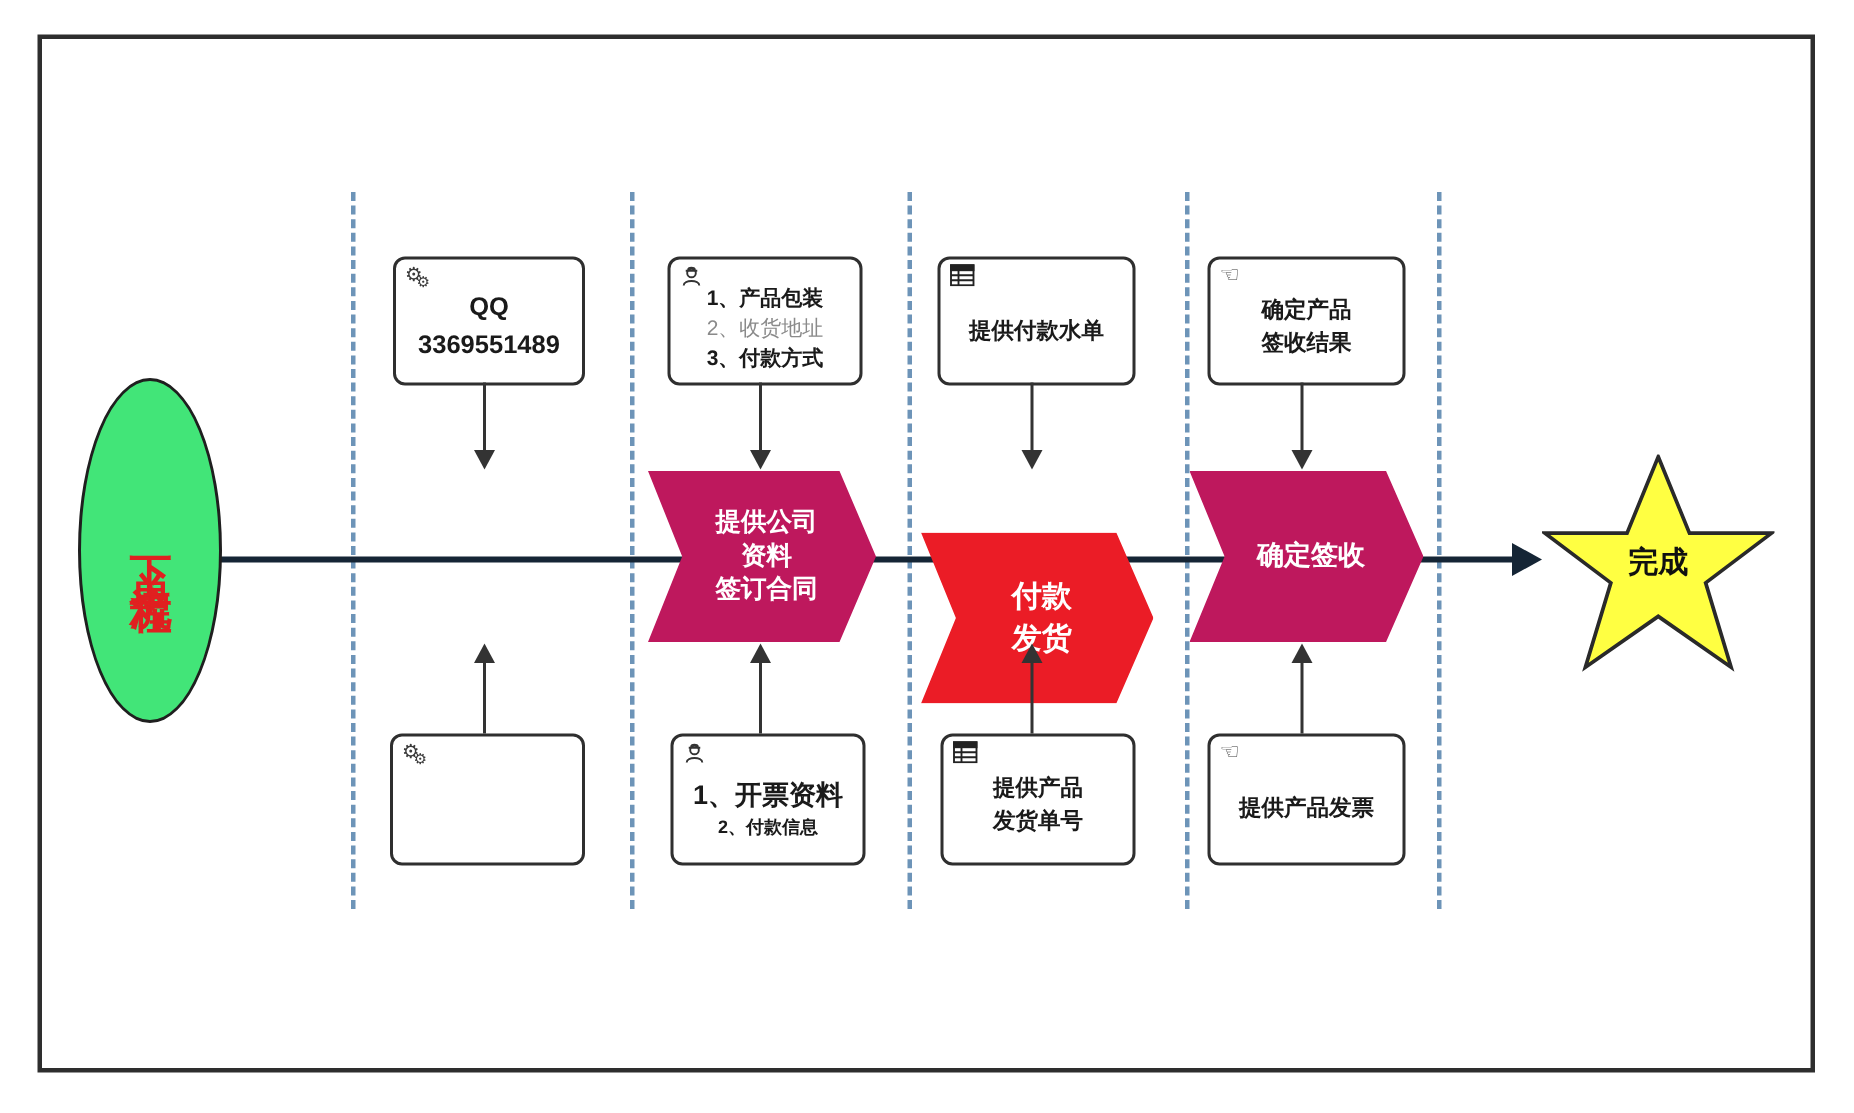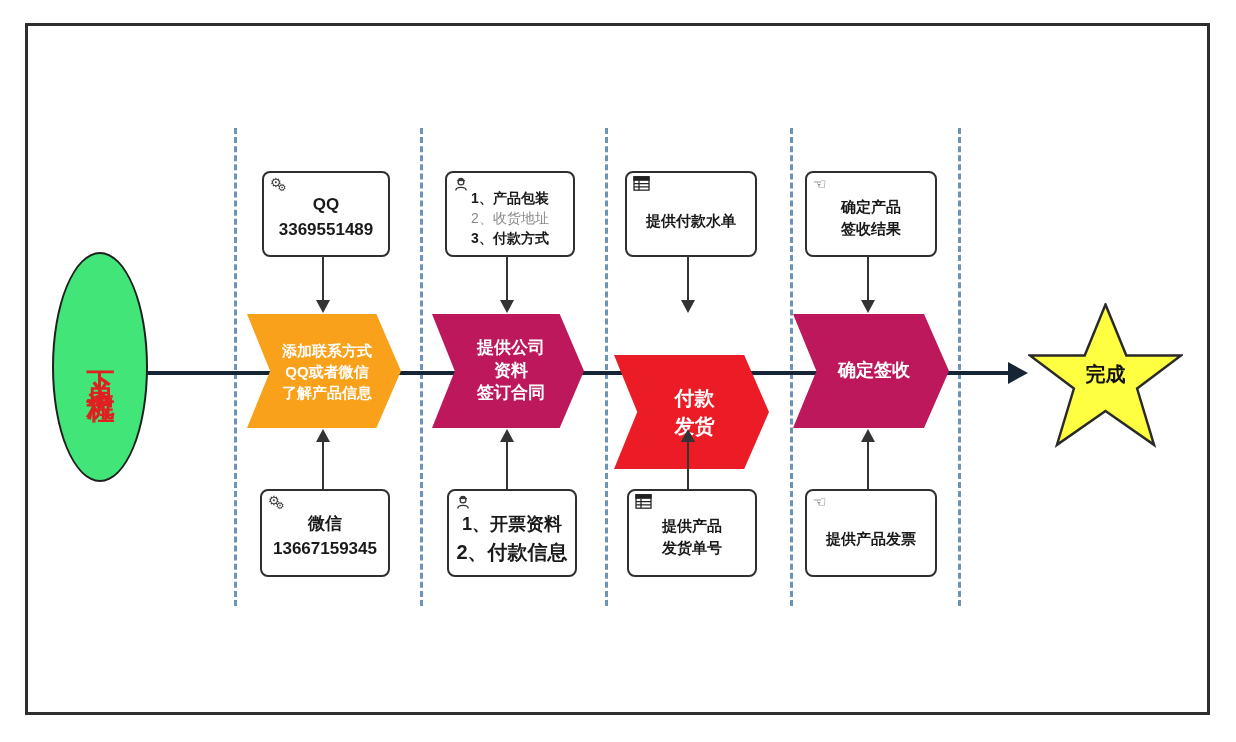--- a/index.html
+++ b/index.html
@@ -51,27 +51,20 @@
   <div class="lane" style="left:790px"></div>
   <div class="lane" style="left:958px"></div>
 
   <div class="mainline"></div>
   <div class="mainline-head"></div>
 
   <div class="start-ellipse" style="background-color: rgb(66, 229, 120);">
     <div class="start-label" style="color: rgb(224, 32, 32);">下单流程</div>
   </div>
 
-  <div class="chevron chev-1" style="background-color: rgb(249, 161, 27);">
-    <div class="txt">
-      <div>添加联系方式</div>
-      <div>QQ或者微信</div>
-      <div>了解产品信息</div>
-    </div>
-  </div>
   <div class="chevron chev-2" style="background-color: #be185d;">
     <div class="txt">
       <div>提供公司</div>
       <div>资料</div>
       <div>签订合同</div>
     </div>
   </div>
   <div class="chevron chev-3" style="background-color: rgb(235, 28, 38);">
     <div class="txt">
       <div>付款</div>
@@ -121,37 +114,33 @@
   <div class="note-box nb-t" style="left:805px;width:128px;">
     <span class="icon hand">☞</span>
     <div class="lines">
       <div class="line">确定产品</div>
       <div class="line">签收结果</div>
     </div>
   </div>
 
   <div class="note-box nb-b" style="left:260px;width:126px;">
     <span class="icon gears">⚙<span class="g2">⚙</span></span>
-    <div class="lines">
-      <div class="line big">微信</div>
-      <div class="line big">13667159345</div>
-    </div>
   </div>
   <div class="note-box nb-b" style="left:447px;width:126px;">
     <span class="icon">
       <svg width="16" height="16" viewBox="0 0 20 20" fill="none" stroke="#333" stroke-width="1.6">
         <circle cx="10" cy="7.5" r="3.6"></circle>
           <path d="M5.2 5.6 h9.6"></path>
           <path d="M7.2 4.8 c0-2.4 5.6-2.4 5.6 0"></path>
           <path d="M3.5 18 c0-5.2 13-5.2 13 0"></path>
       </svg>
     </span>
     <div class="lines" style="padding-top:12px;">
       <div class="line" style="font-size:18px">1、开票资料</div>
-      <div class="line" style="font-size:20px">2、付款信息</div>
+      <div class="line" style="font-size:12px">2、付款信息</div>
     </div>
   </div>
   <div class="note-box nb-b" style="left:627px;width:126px;">
     <span class="icon">
       <svg width="17" height="15" viewBox="0 0 20 18" fill="none" stroke="#222" stroke-width="1.5">
         <rect x="1" y="1" width="18" height="16"></rect>
           <rect x="1" y="1" width="18" height="4" fill="#222"></rect>
         <path d="M1 9 h18 M1 13 h18 M7 5 v12"></path>
       </svg>
     </span>

